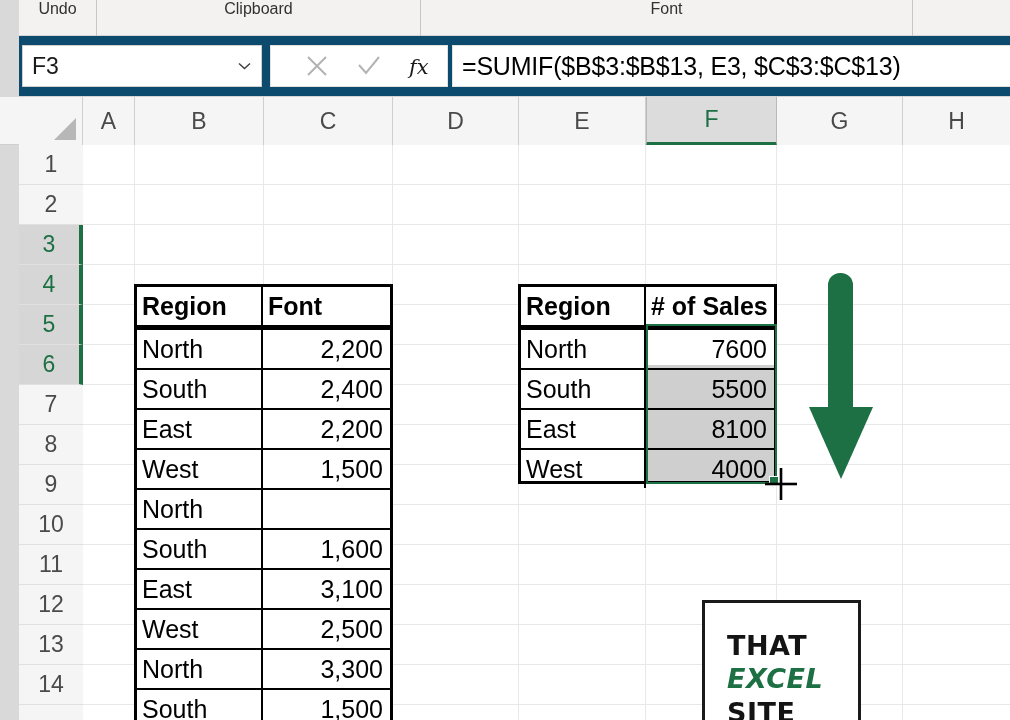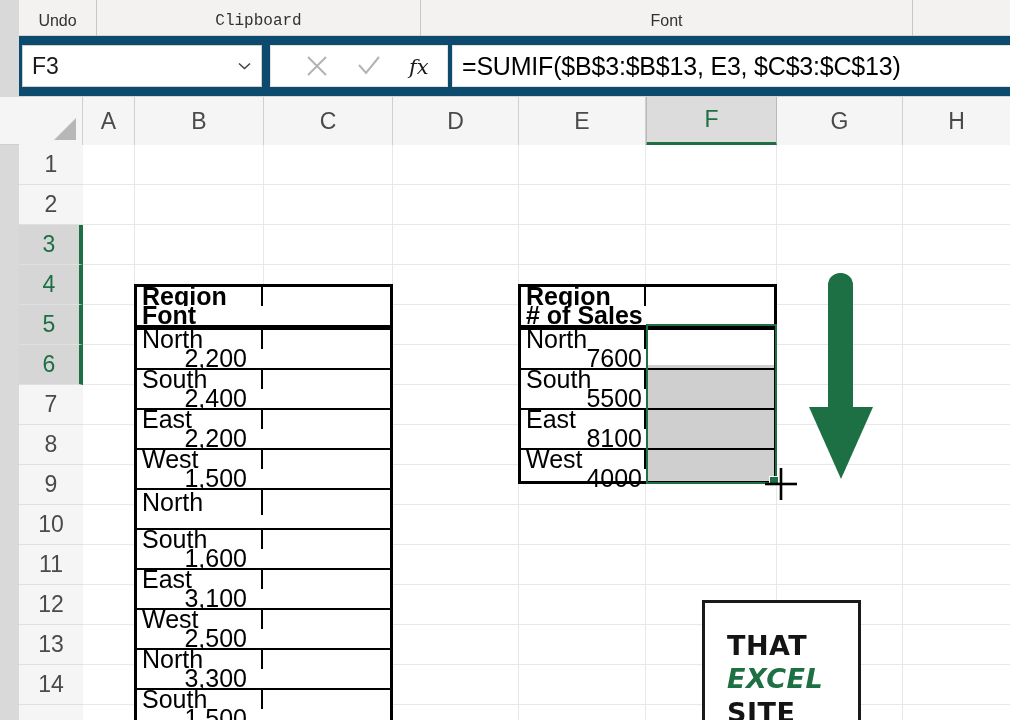--- a/index.html
+++ b/index.html
@@ -25,25 +25,25 @@
     position:absolute; left:0; top:0; width:19px; height:36px; background:#d9d9d9;
   }
   .rgroup {
     position: absolute; top: 0; height: 36px;
     box-sizing: border-box;
     border-right: 1px solid #c8c6c4;
     display: flex; align-items: flex-end; justify-content: center;
   }
   .rgroup span {
     font-size: 16px; color: #323130; line-height: 1;
-    padding-bottom: 7px;
+    padding-bottom: 19px;
     white-space: nowrap;
   }
   #rg-undo      { left: 19px;  width: 78px; }
-  #rg-clipboard { left: 97px;  width: 324px; font-family: Liberation Mono, monospace; }
+  #rg-clipboard { left: 97px;  width: 324px; }
   #rg-font      { left: 421px; width: 492px; }
   #rg-trailing  { left: 913px; width: 97px; border-right: none; }
 
   
   .fbar {
     position: absolute; left: 0; top: 36px; width: 1010px; height: 61px;
     background: #0c4a6e;
     box-sizing: border-box;
     border-bottom: 1px solid #d4d4d4;
   }
@@ -157,21 +157,20 @@
   
   .dtable {
     position: absolute;
     border: 3px solid #000;
     box-sizing: border-box;
     background: #fff;
   }
   .dtable .trow {
     display: flex;
     box-sizing: border-box;
-    flex-direction: column;
   }
   .dtable .trow + .trow { border-top: 2px solid #000; justify-content: space-between; }
   .dtable .trow.headrow { border-bottom: 3px solid #000; }
   .dtable .cell {
     box-sizing: border-box;
     display: flex; align-items: center;
     font-size: 25px; color: #000;
     line-height: 1;
     overflow: hidden;
     white-space: nowrap;

